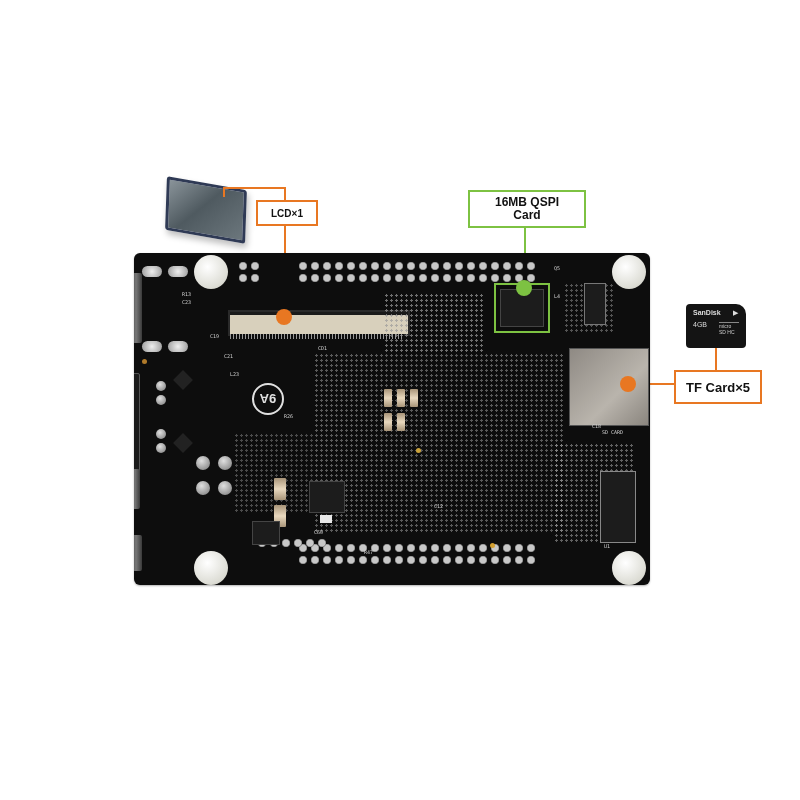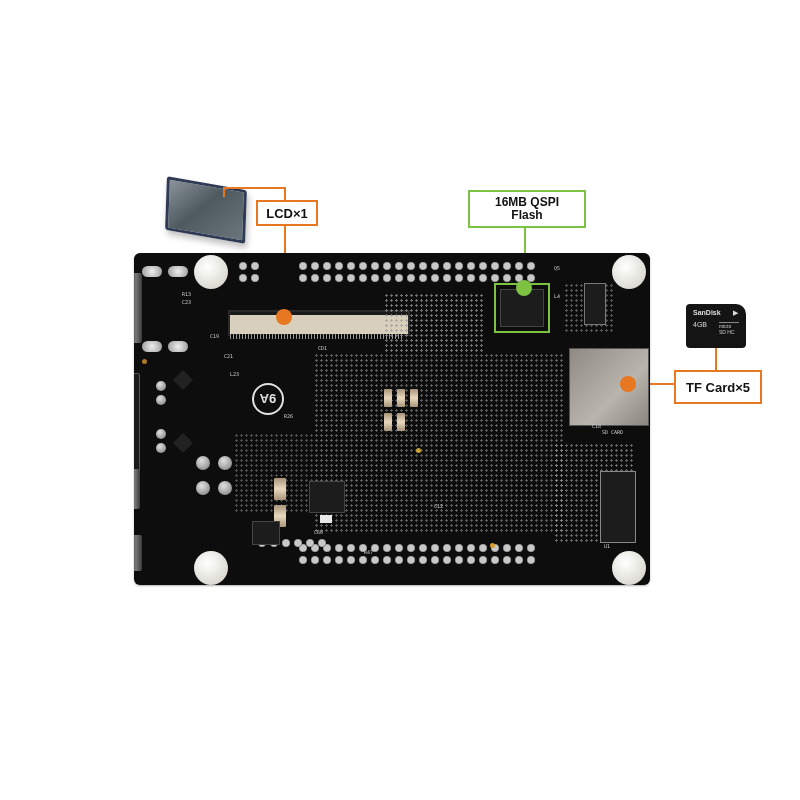--- a/index.html
+++ b/index.html
@@ -41,26 +41,26 @@
               color: #ddd; font-size: 7px; }
   </style>
 </head>
 <body>
 
 <div class="abs lcd-screen"></div>
 
 <div class="abs" style="left:223px;top:187px;width:62px;height:2px;background:#e87722;"></div>
 <div class="abs" style="left:223px;top:187px;width:2px;height:10px;background:#e87722;"></div>
 <div class="abs" style="left:284px;top:187px;width:2px;height:14px;background:#e87722;"></div>
-<div class="abs callout-box" style="left:256px;top:200px;width:58px;height:22px;border-color:#e87722;font-size:13px;">LCD×1</div>
+<div class="abs callout-box" style="left:256px;top:200px;width:58px;height:22px;border-color:#e87722;font-size:10px;">LCD×1</div>
 <div class="abs" style="left:284px;top:224px;width:2px;height:92px;background:#e87722;"></div>
 
 <div class="abs callout-box" style="left:468px;top:190px;width:114px;height:34px;border-color:#7dc242;font-size:12px;flex-direction:column;line-height:13px;">
   <span>16MB QSPI</span>
-  <span>Flash</span>
+  <span>Card</span>
 </div>
 <div class="abs" style="left:524px;top:226px;width:2px;height:64px;background:#7dc242;"></div>
 
 <div class="abs sdcard">
   <span class="abs" style="left:7px;top:5px;font-weight:bold;">SanDisk</span>
   <span class="abs" style="left:47px;top:5px;">▶</span>
   <span class="abs" style="left:7px;top:17px;">4GB</span>
   <span class="abs" style="left:33px;top:18px;width:20px;height:16px;font-size:5px;line-height:6px;color:#ccc;border-top:1px solid #888;">micro SD HC</span>
 </div>
 <div class="abs" style="left:715px;top:348px;width:2px;height:22px;background:#e87722;"></div>

